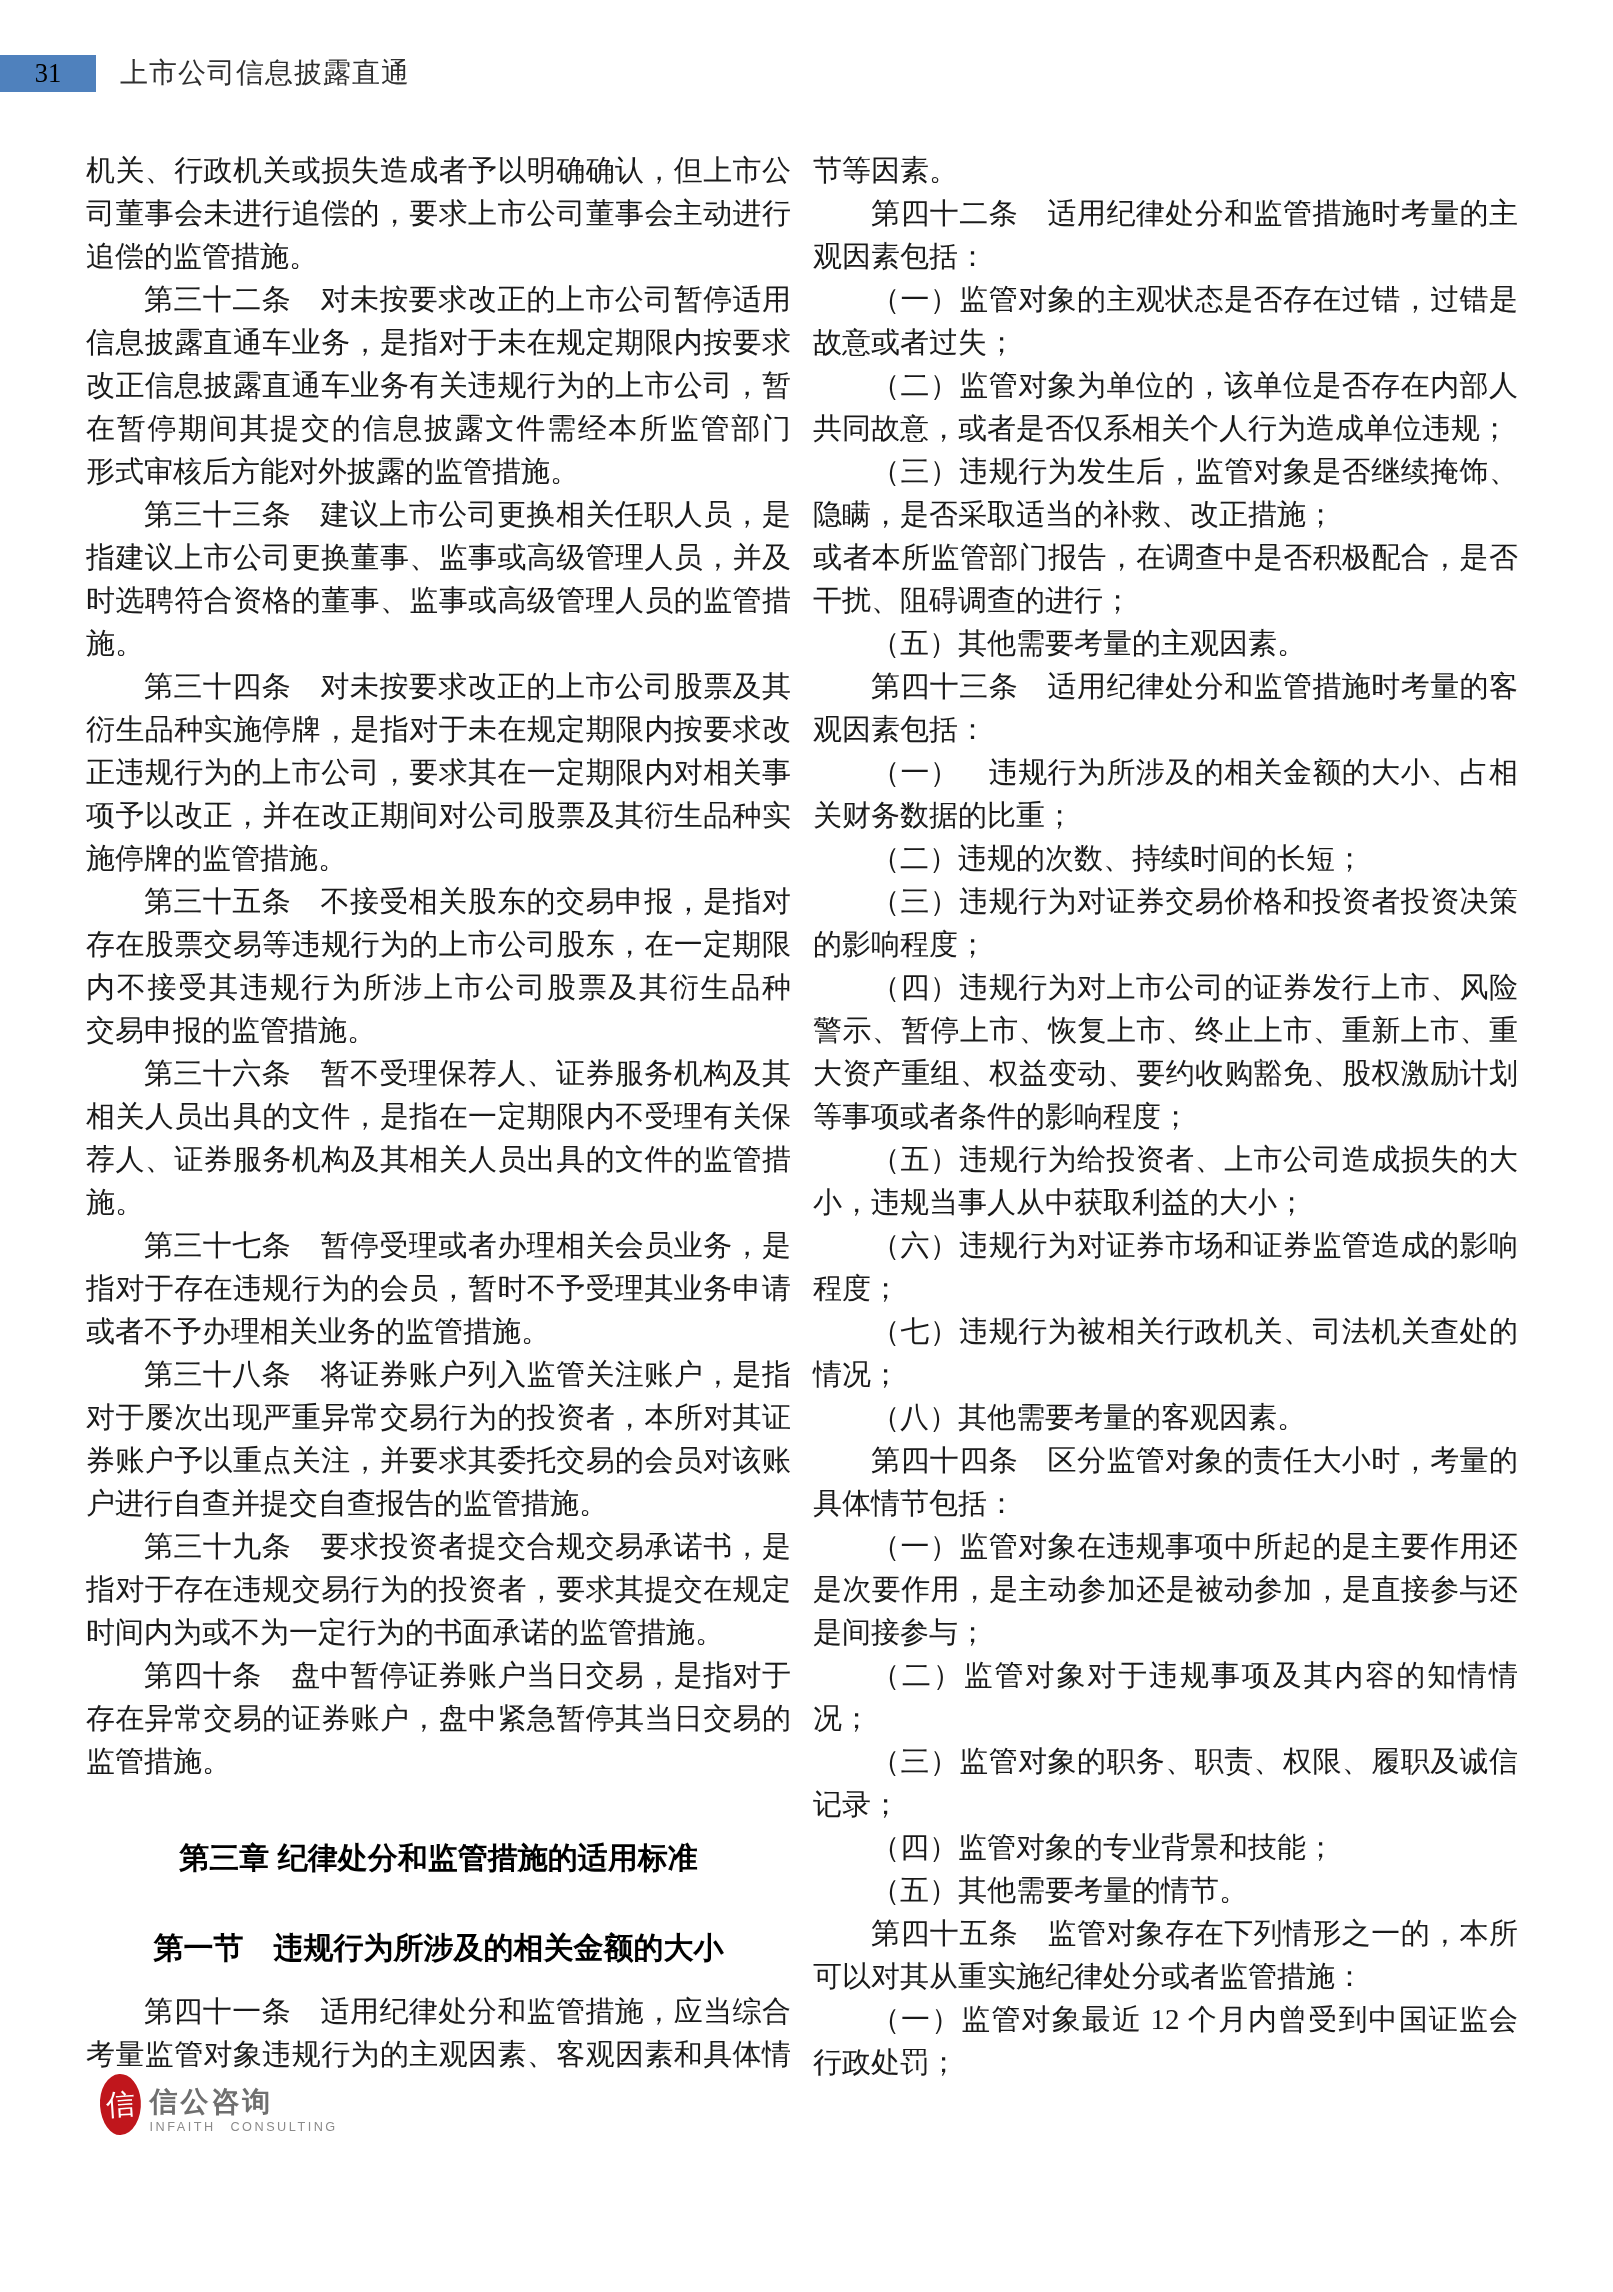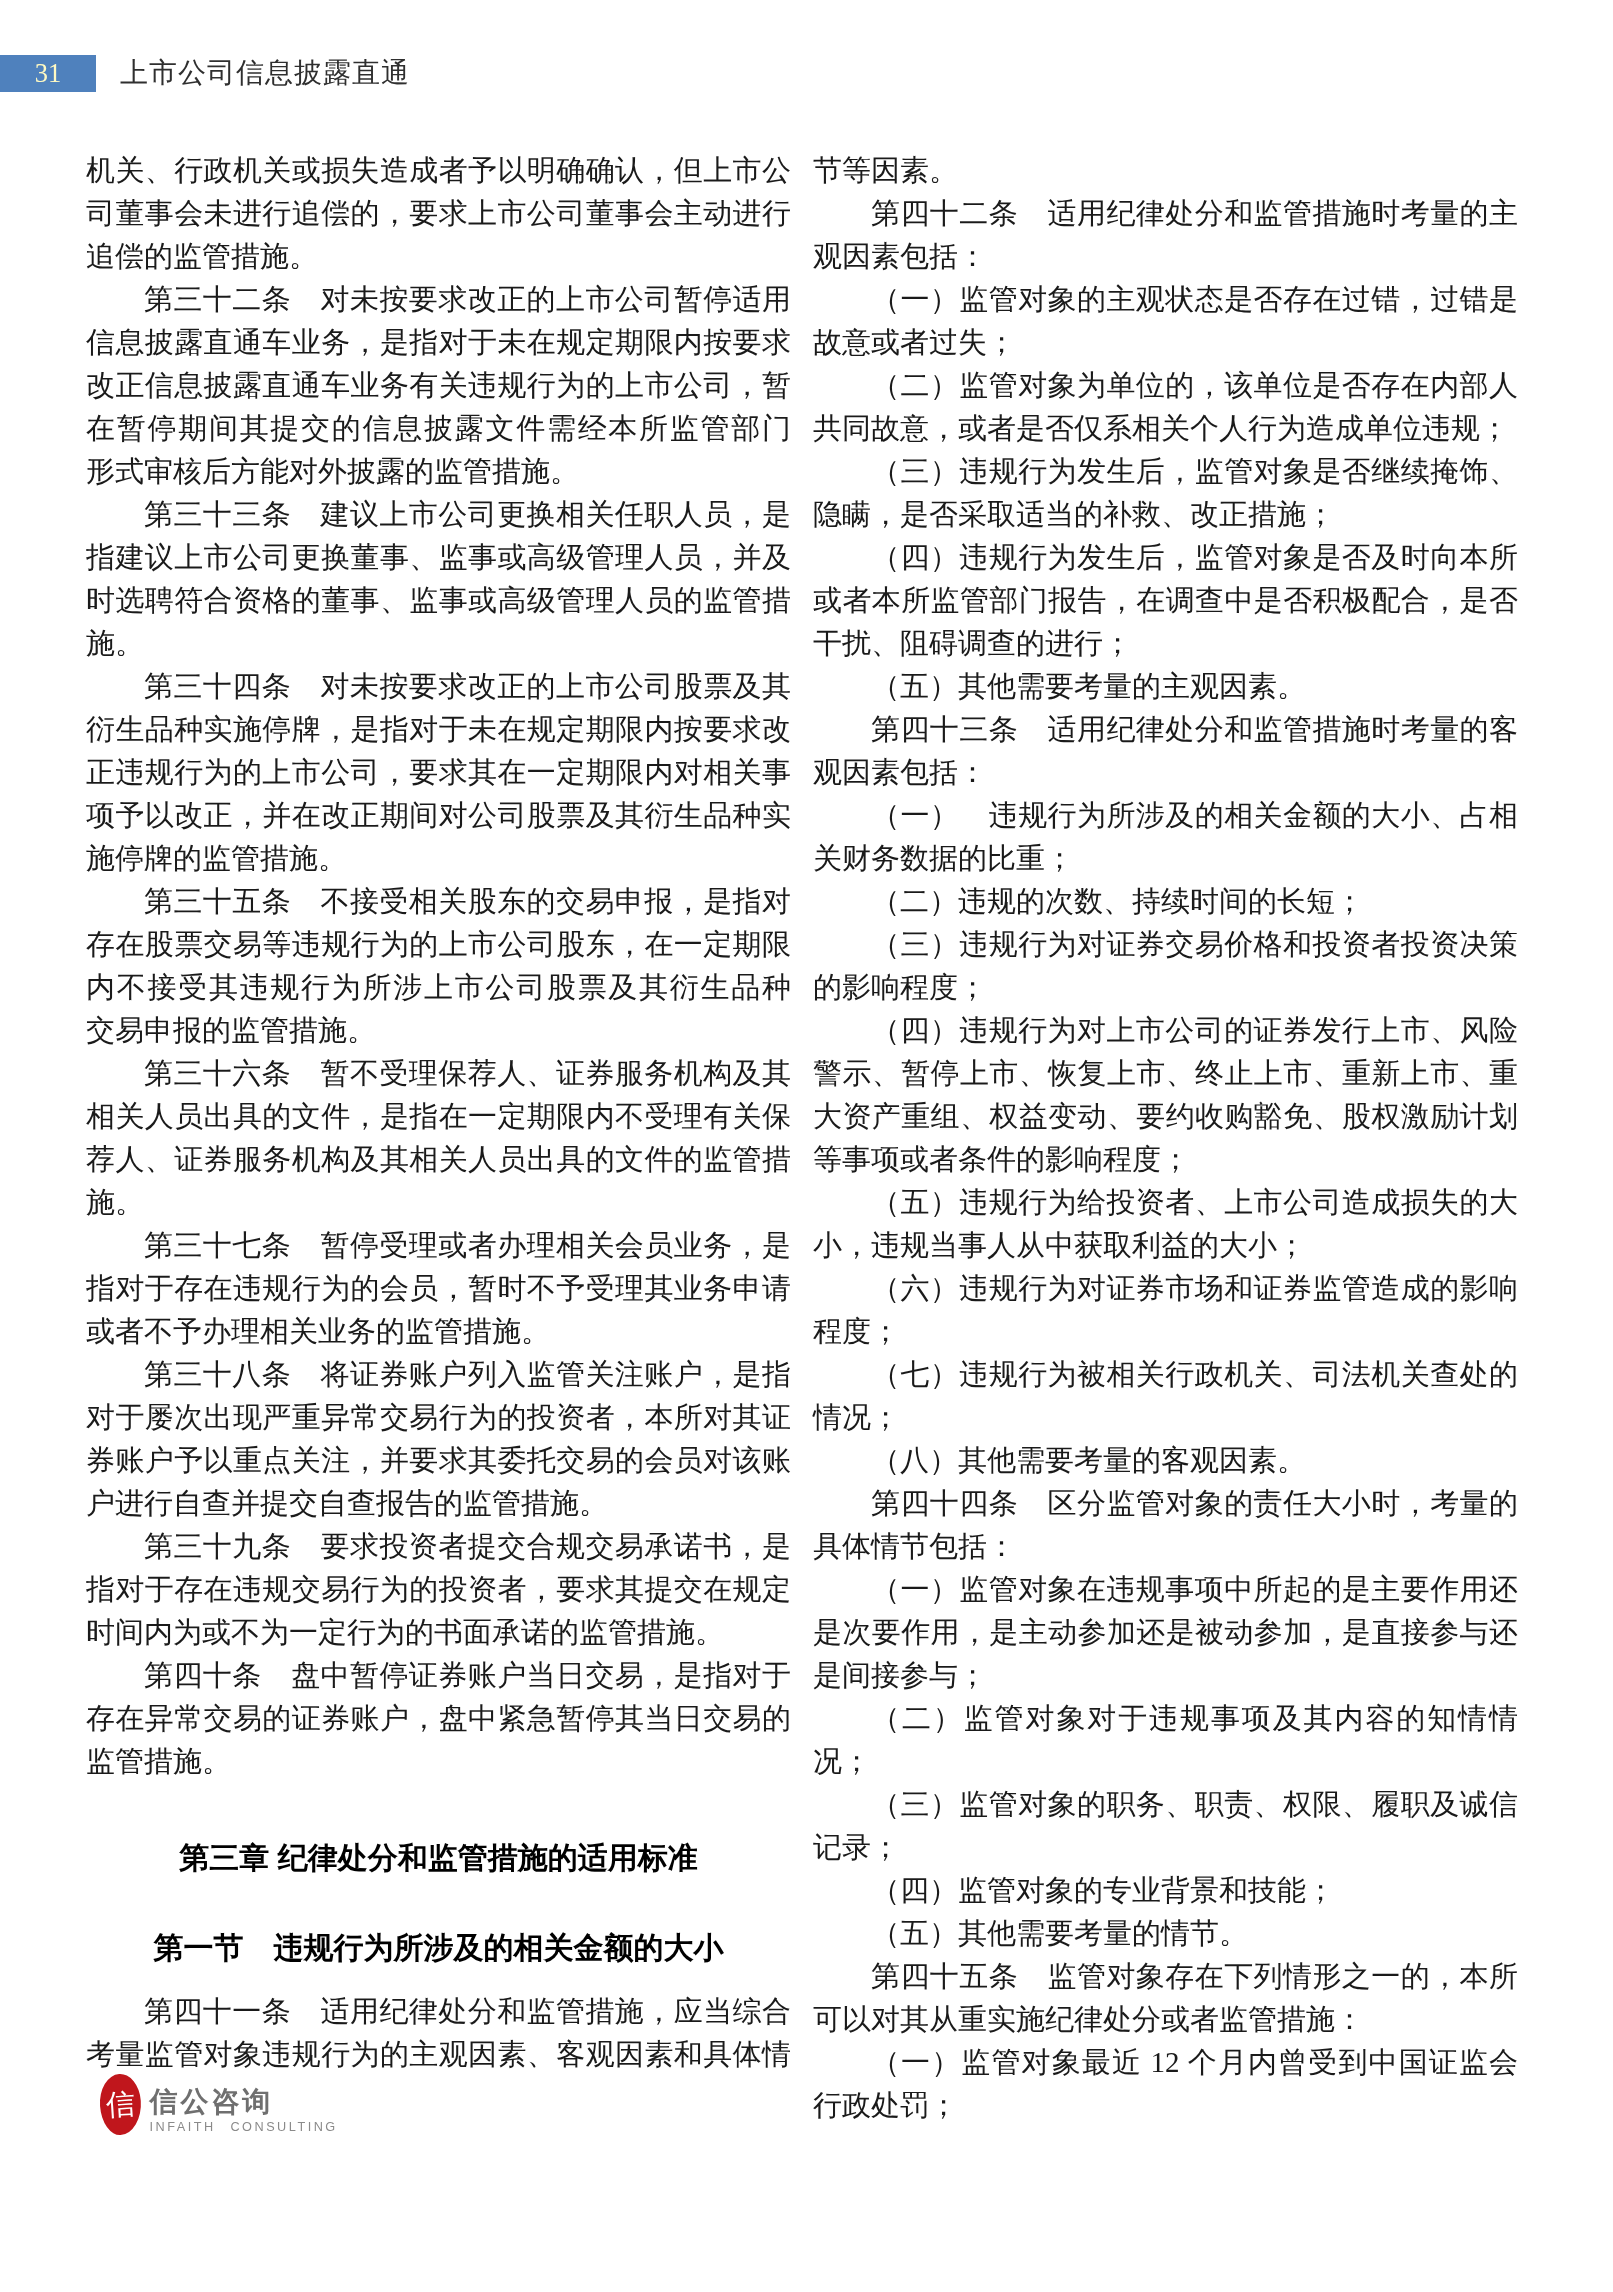--- a/index.html
+++ b/index.html
@@ -2,21 +2,21 @@
 <html><head>
 <meta charset="utf-8">
 <style>
   html,body{margin:0;padding:0;background:#ffffff;}
   .page{
     position:relative;width:1613px;height:2293px;background:#ffffff;
     font-family:"Liberation Serif","DejaVu Serif",serif;color:#1a1a1a;overflow:hidden;
   }
   .header{position:absolute;top:54px;left:0;display:flex;align-items:center;}
   .badge{
-    width:96px;height:37px;background:#4f81bd;color:#fef9c3;
+    width:96px;height:37px;background:#4f81bd;color:#000000;
     display:flex;align-items:center;justify-content:center;
     font-size:26.5px;font-family:"Liberation Serif","DejaVu Serif",serif;
   }
   .htitle{margin-left:24px;font-size:28px;color:#2f2f2f;letter-spacing:1px;}
   .columns{position:absolute;top:149px;left:86px;width:1441px;display:flex;gap:22px;}
   .col{width:705px;}
   .line{
     height:43px;line-height:43px;font-size:29px;
     text-align:justify;text-align-last:justify;overflow:visible;
   }
@@ -118,21 +118,20 @@
       <div>
           <div class="line end">节等因素。</div>
           <div class="line indent">第四十二条　适用纪律处分和监管措施时考量的主</div>
           <div class="line end">观因素包括：</div>
           <div class="line indent">（一）监管对象的主观状态是否存在过错，过错是</div>
           <div class="line end">故意或者过失；</div>
           <div class="line indent">（二）监管对象为单位的，该单位是否存在内部人</div>
           <div class="line end">共同故意，或者是否仅系相关个人行为造成单位违规；</div>
           <div class="line indent">（三）违规行为发生后，监管对象是否继续掩饰、</div>
           <div class="line end">隐瞒，是否采取适当的补救、改正措施；</div>
-          <div class="line indent">（四）违规行为发生后，监管对象是否及时向本所</div>
           <div class="line">或者本所监管部门报告，在调查中是否积极配合，是否</div>
           <div class="line end">干扰、阻碍调查的进行；</div>
           <div class="line indent end">（五）其他需要考量的主观因素。</div>
           <div class="line indent">第四十三条　适用纪律处分和监管措施时考量的客</div>
           <div class="line end">观因素包括：</div>
           <div class="line indent">（一）　违规行为所涉及的相关金额的大小、占相</div>
           <div class="line end">关财务数据的比重；</div>
           <div class="line indent end">（二）违规的次数、持续时间的长短；</div>
           <div class="line indent">（三）违规行为对证券交易价格和投资者投资决策</div>
           <div class="line end">的影响程度；</div>

